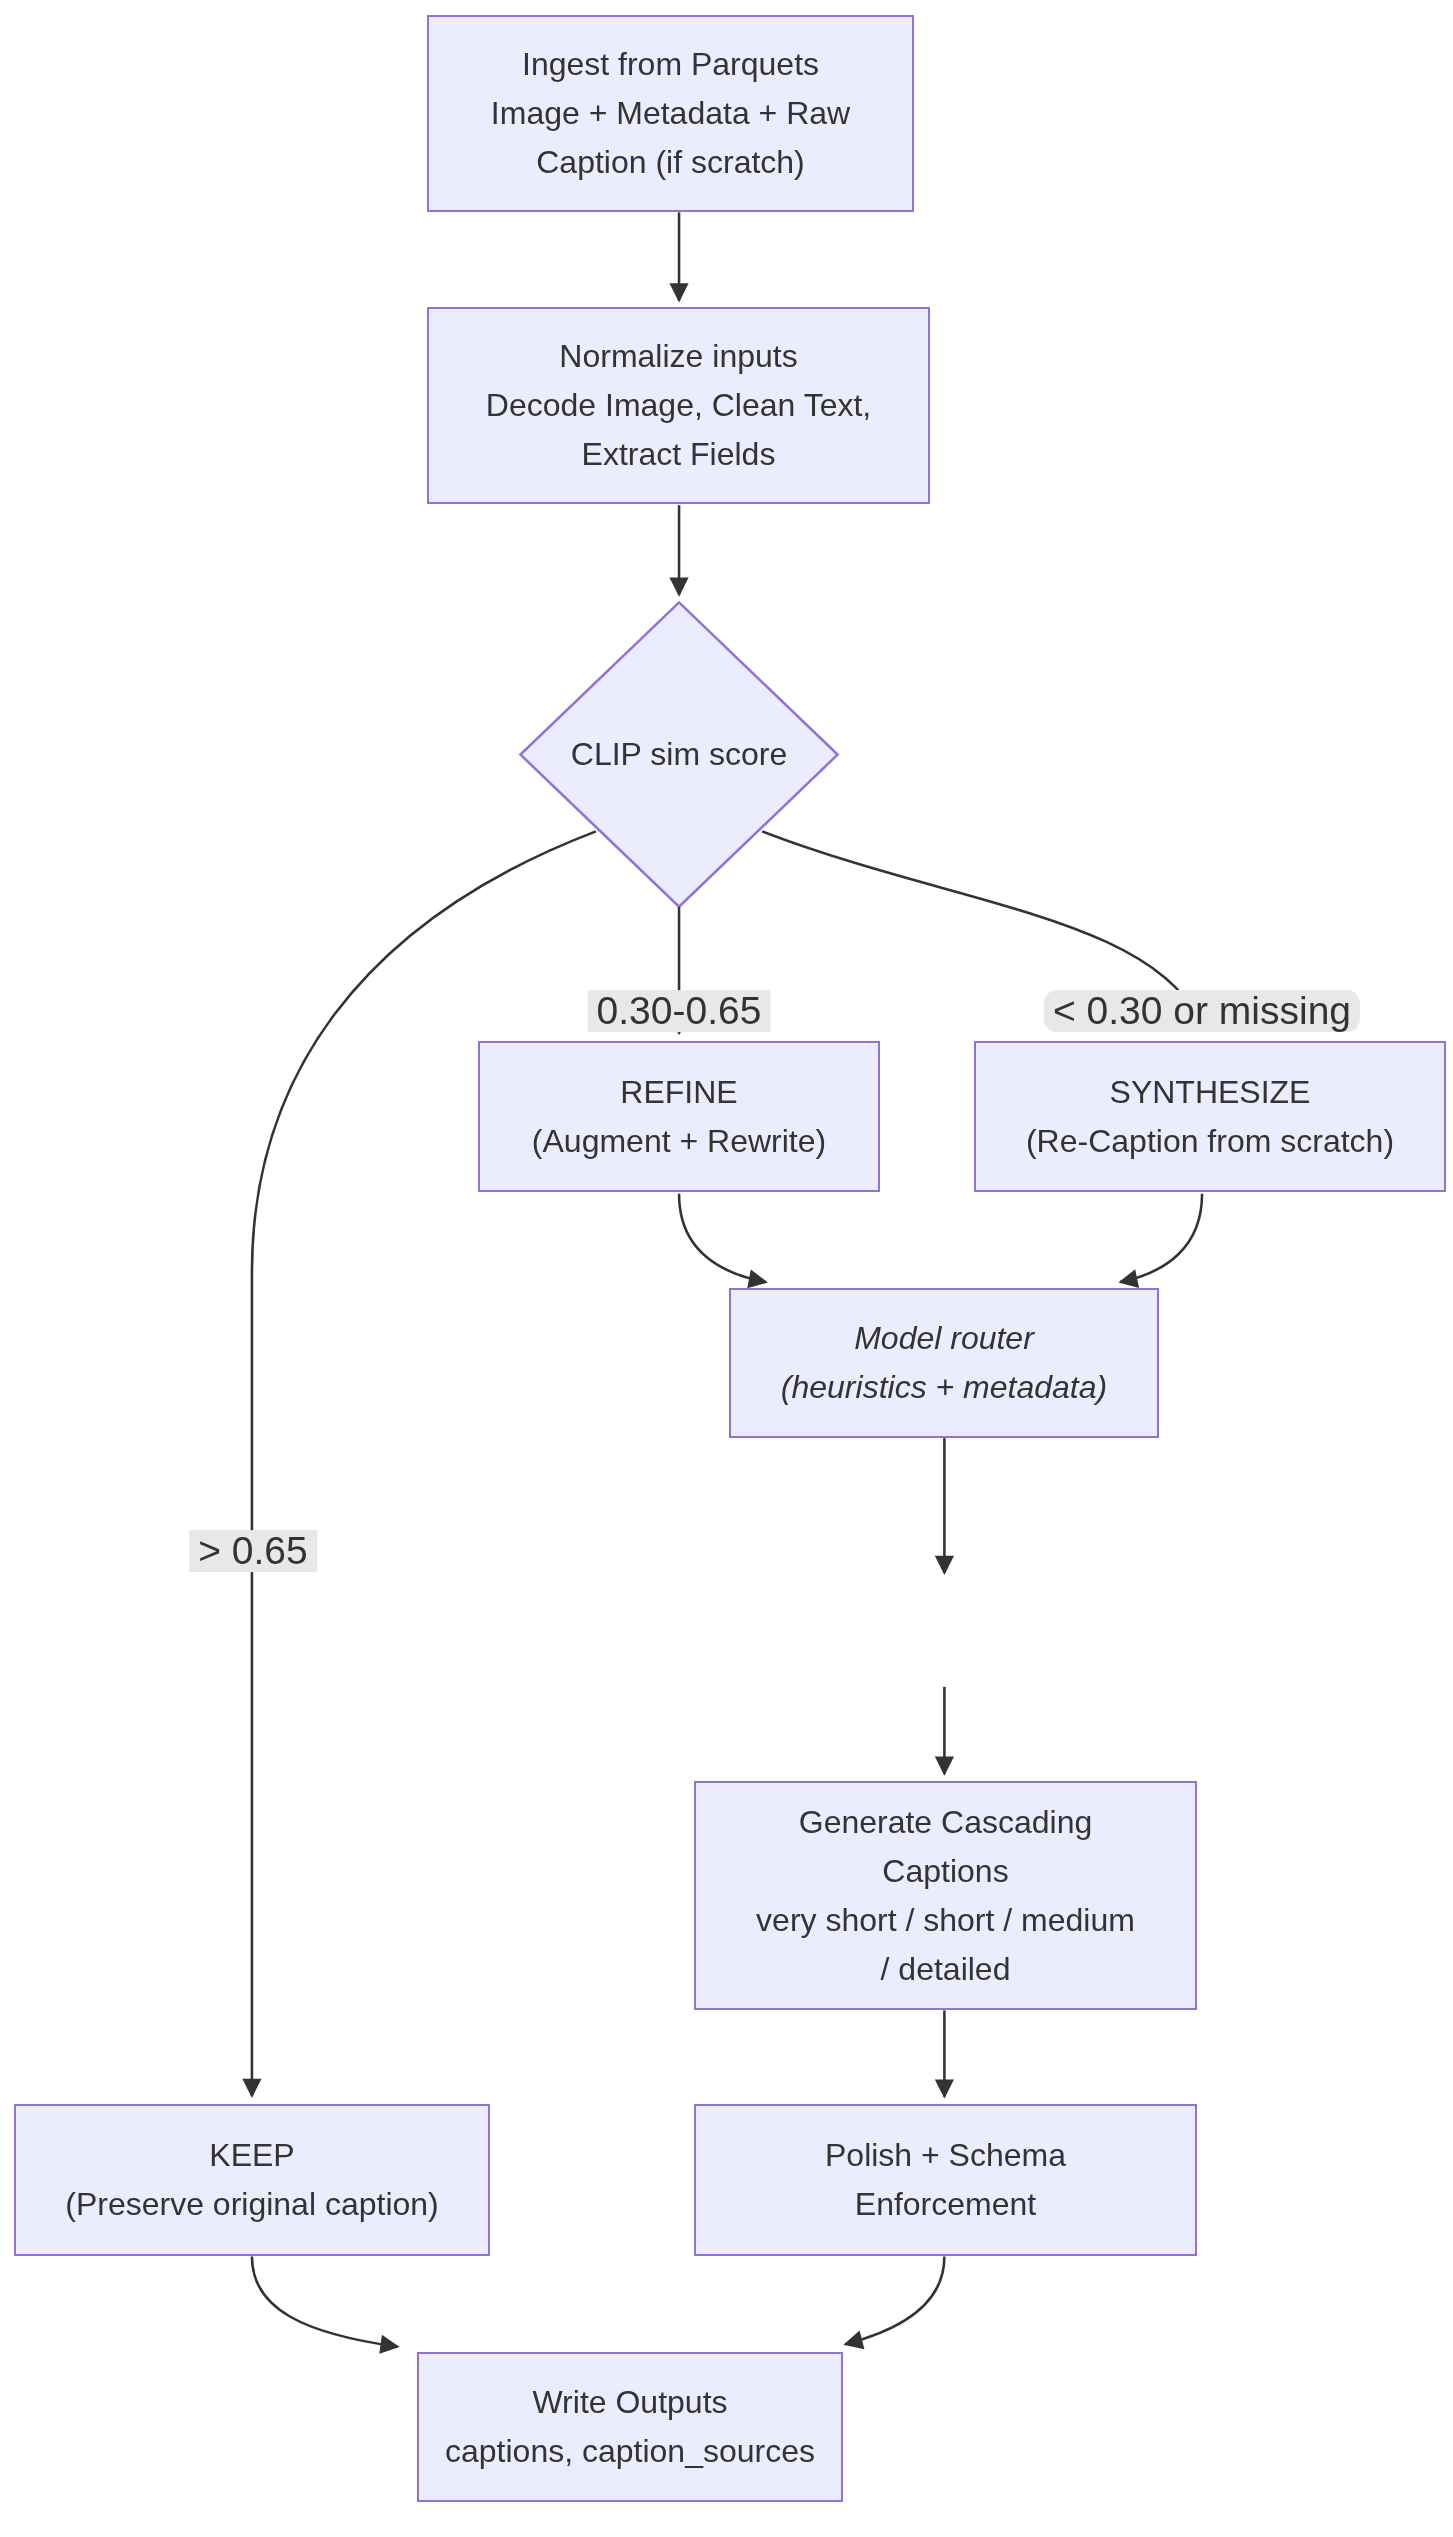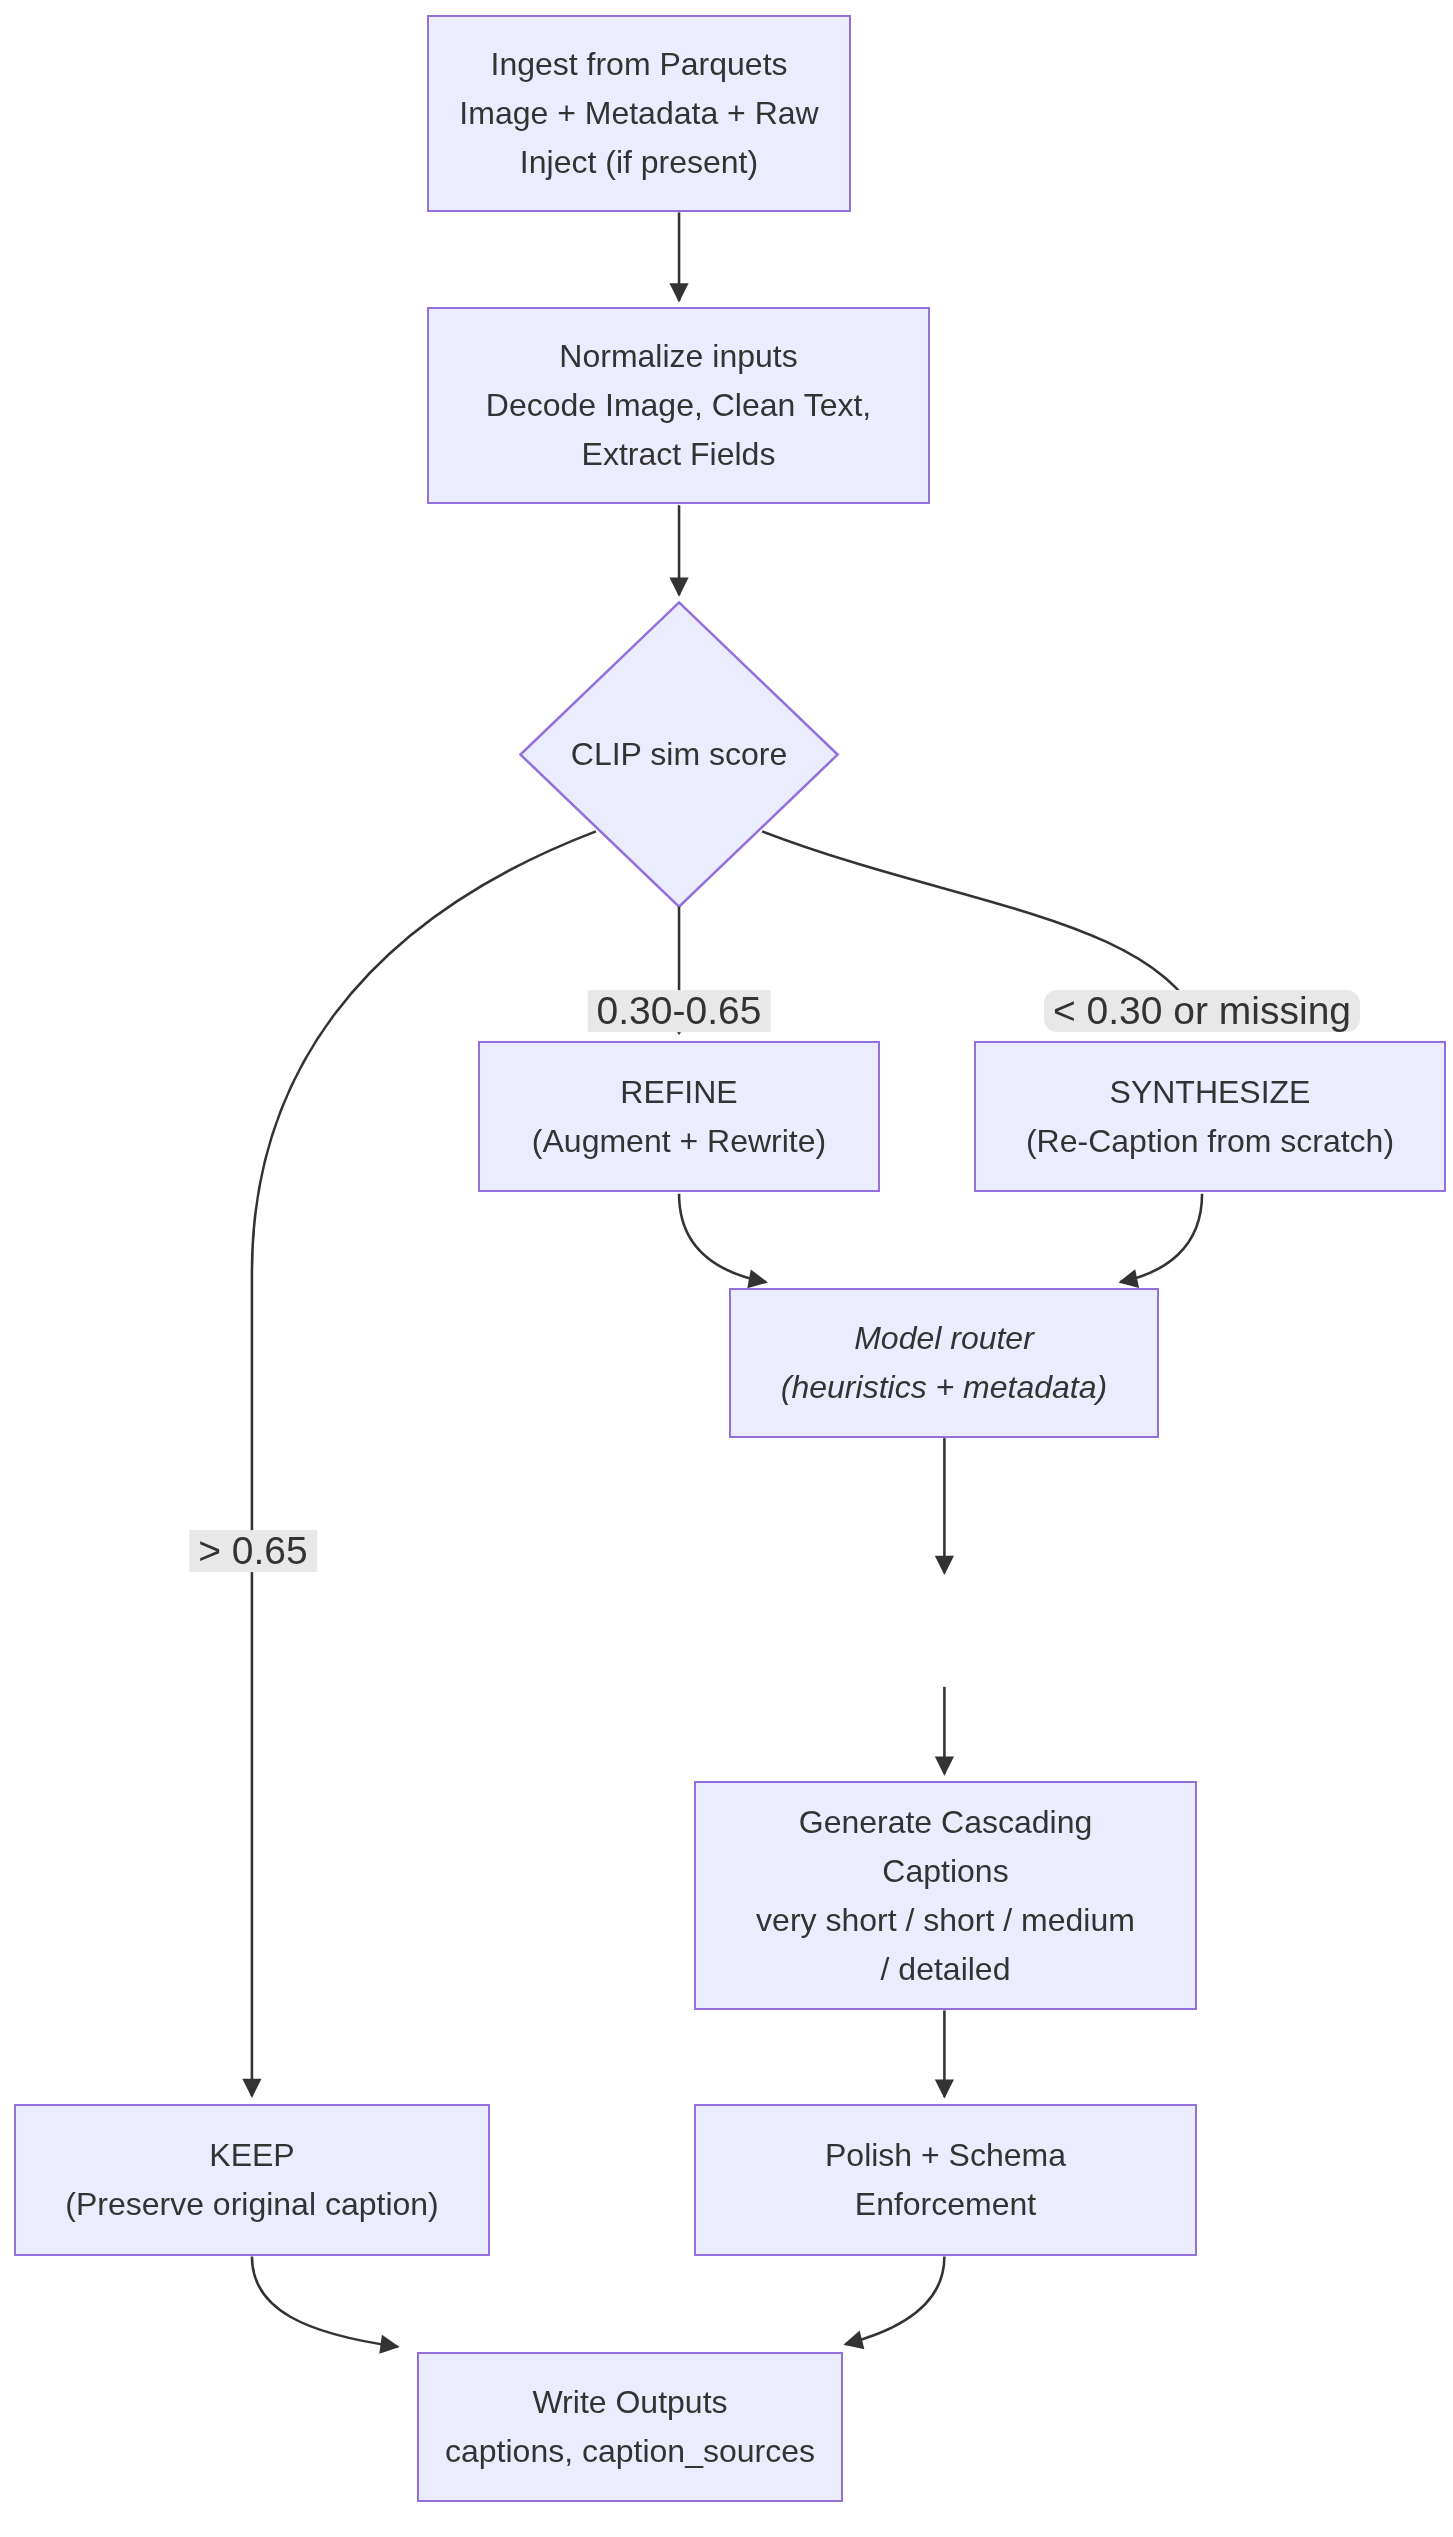--- a/index.html
+++ b/index.html
@@ -72,24 +72,24 @@
     <path class="edge" d="M932 1300 C 560 1442, 394 1690, 394 1990 L394 3278" marker-end="url(#arrow)"></path>
     <path class="edge" d="M1062 1867 C 1062 1950, 1118 1990, 1198 2005" marker-end="url(#arrow)"></path>
     <path class="edge" d="M1880 1867 C 1880 1950, 1824 1990, 1752 2005" marker-end="url(#arrow)"></path>
     <path class="edge" d="M1477 2249 L1477 2460" marker-end="url(#arrow)"></path>
     <path class="edge" d="M1477 2638 L1477 2774" marker-end="url(#arrow)"></path>
     <path class="edge" d="M1477 3144 L1477 3279" marker-end="url(#arrow)"></path>
     <path class="edge" d="M394 3529 C 394 3612, 478 3650, 622 3670" marker-end="url(#arrow)"></path>
     <path class="edge" d="M1477 3529 C 1477 3612, 1392 3648, 1322 3666" marker-end="url(#arrow)"></path>
   </svg>
 
-  <div class="node" style="left:427px;top:15.3px;width:424px;height:197px;">
+  <div class="node" style="left:427px;top:15.3px;width:487px;height:197px;">
     <div class="nl">Ingest from Parquets</div>
     <div class="nl">Image + Metadata + Raw</div>
-    <div class="nl">Inject (if present)</div>
+    <div class="nl">Caption (if scratch)</div>
   </div>
 
   <div class="node" style="left:427px;top:307px;width:503px;height:197px;">
     <div class="nl">Normalize inputs</div>
     <div class="nl">Decode Image, Clean Text,</div>
     <div class="nl">Extract Fields</div>
   </div>
 
   <div class="diamond-label" style="left:679px;top:754px;">CLIP sim score</div>
 

